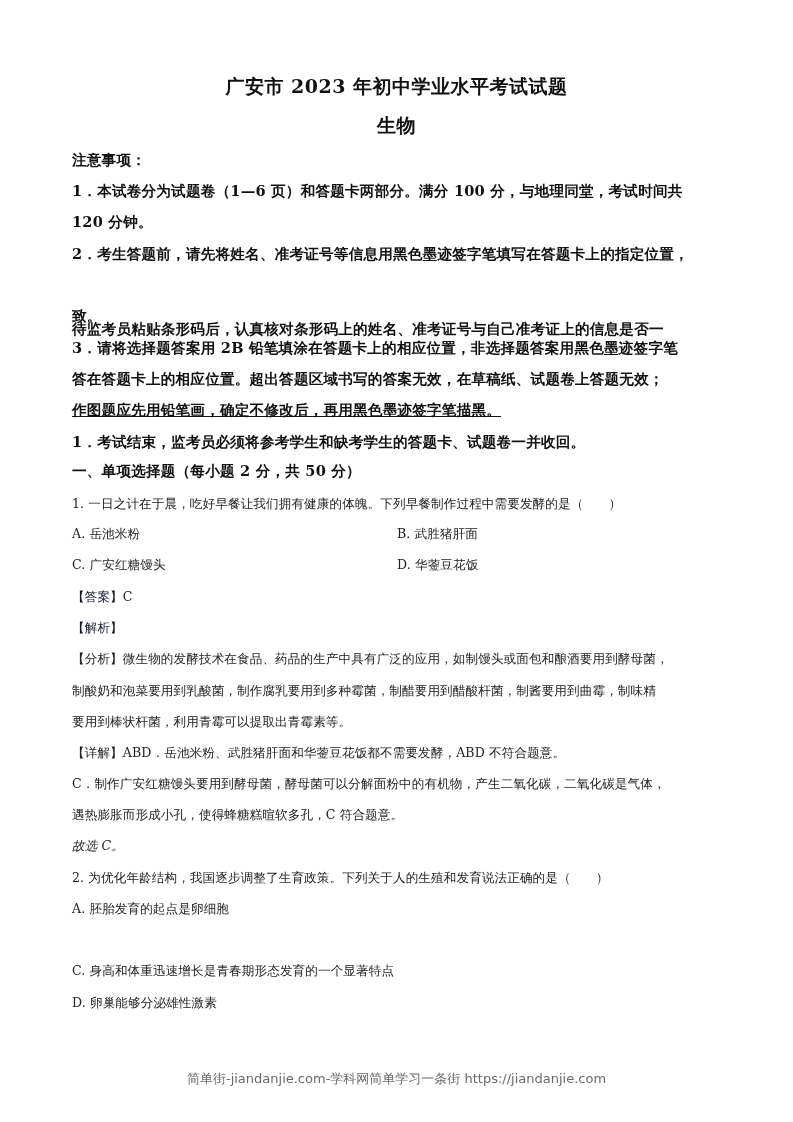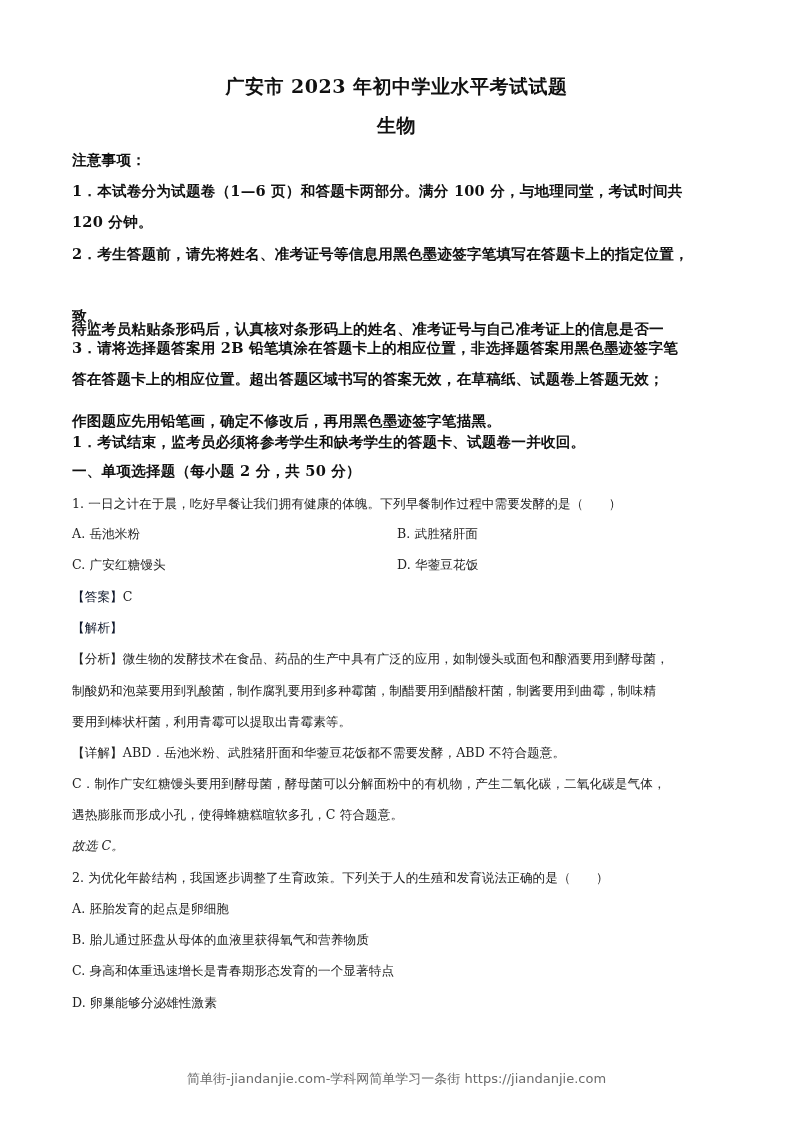--- a/index.html
+++ b/index.html
@@ -25,21 +25,21 @@
   <div class="title" style="top:113px;">生物</div>
 
   <div class="line bold" style="top:151px;">注意事项：</div>
   <div class="line bold" style="top:182px;">1．本试卷分为试题卷（1—6 页）和答题卡两部分。满分 100 分，与地理同堂，考试时间共</div>
   <div class="line bold" style="top:213px;">120 分钟。</div>
   <div class="line bold" style="top:245px;">2．考生答题前，请先将姓名、准考证号等信息用黑色墨迹签字笔填写在答题卡上的指定位置，</div>
   <div class="line bold" style="top:276px;margin-top:44px;">待监考员粘贴条形码后，认真核对条形码上的姓名、准考证号与自己准考证上的信息是否一</div>
   <div class="line bold" style="top:307px;">致。</div>
   <div class="line bold" style="top:339px;">3．请将选择题答案用 2B 铅笔填涂在答题卡上的相应位置，非选择题答案用黑色墨迹签字笔</div>
   <div class="line bold" style="top:370px;">答在答题卡上的相应位置。超出答题区域书写的答案无效，在草稿纸、试题卷上答题无效；</div>
-  <div class="line bold" style="top:412px;">作图题应先用铅笔画，确定不修改后，再用黑色墨迹签字笔描黑。</div>
+  <div class="line bold" style="top:401px;text-decoration:underline;">作图题应先用铅笔画，确定不修改后，再用黑色墨迹签字笔描黑。</div>
   <div class="line bold" style="top:433px;">1．考试结束，监考员必须将参考学生和缺考学生的答题卡、试题卷一并收回。</div>
 
   <div class="line bold" style="top:462px;">一、单项选择题（每小题 2 分，共 50 分）</div>
 
   <div class="line reg" style="top:496px;">1. 一日之计在于晨，吃好早餐让我们拥有健康的体魄。下列早餐制作过程中需要发酵的是（　　）</div>
   <div class="line reg" style="top:526px;">A. 岳池米粉</div>
   <div class="line reg opt-right" style="top:526px;">B. 武胜猪肝面</div>
   <div class="line reg" style="top:557px;">C. 广安红糖馒头</div>
   <div class="line reg opt-right" style="top:557px;">D. 华蓥豆花饭</div>
 
@@ -56,18 +56,17 @@
 
   <div class="line reg" style="top:745px;">
     <span>【详解】</span><span>ABD．岳池米粉、武胜猪肝面和华蓥豆花饭都不需要发酵，ABD 不符合题意。</span>
   </div>
   <div class="line reg" style="top:776px;">C．制作广安红糖馒头要用到酵母菌，酵母菌可以分解面粉中的有机物，产生二氧化碳，二氧化碳是气体，</div>
   <div class="line reg" style="top:807px;">遇热膨胀而形成小孔，使得蜂糖糕暄软多孔，C 符合题意。</div>
   <div class="line reg" style="top:838px;font-style:italic;">故选 C。</div>
 
   <div class="line reg" style="top:870px;">2. 为优化年龄结构，我国逐步调整了生育政策。下列关于人的生殖和发育说法正确的是（　　）</div>
   <div class="line reg" style="top:901px;">A. 胚胎发育的起点是卵细胞</div>
-  <div class="line reg" style="top:932px;">B. 胎儿通过胚盘从母体的血液里获得氧气和营养物质</div>
   <div class="line reg" style="top:963px;">C. 身高和体重迅速增长是青春期形态发育的一个显著特点</div>
   <div class="line reg" style="top:995px;">D. 卵巢能够分泌雄性激素</div>
 
   <div class="footer">简单街-jiandanjie.com-学科网简单学习一条街 https://jiandanjie.com</div>
 </div>
 
 </body></html>

